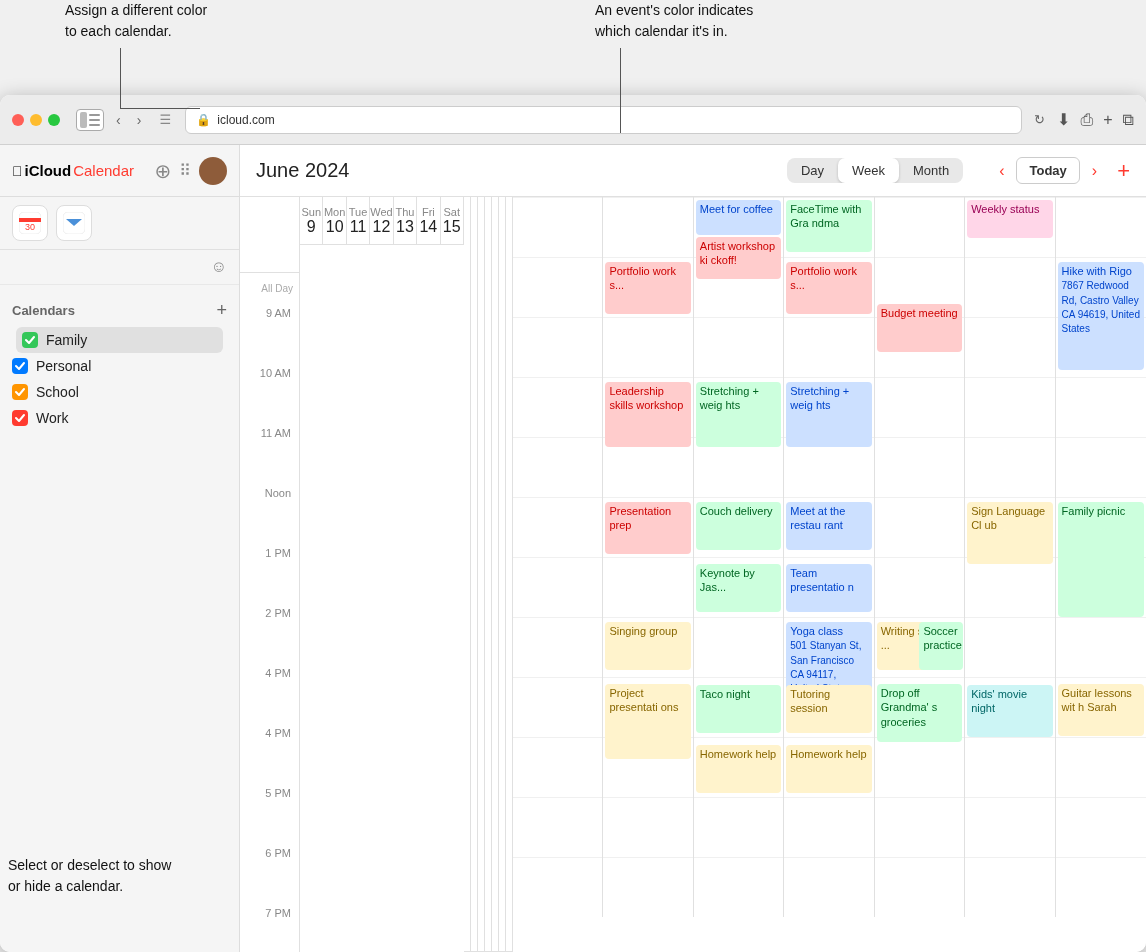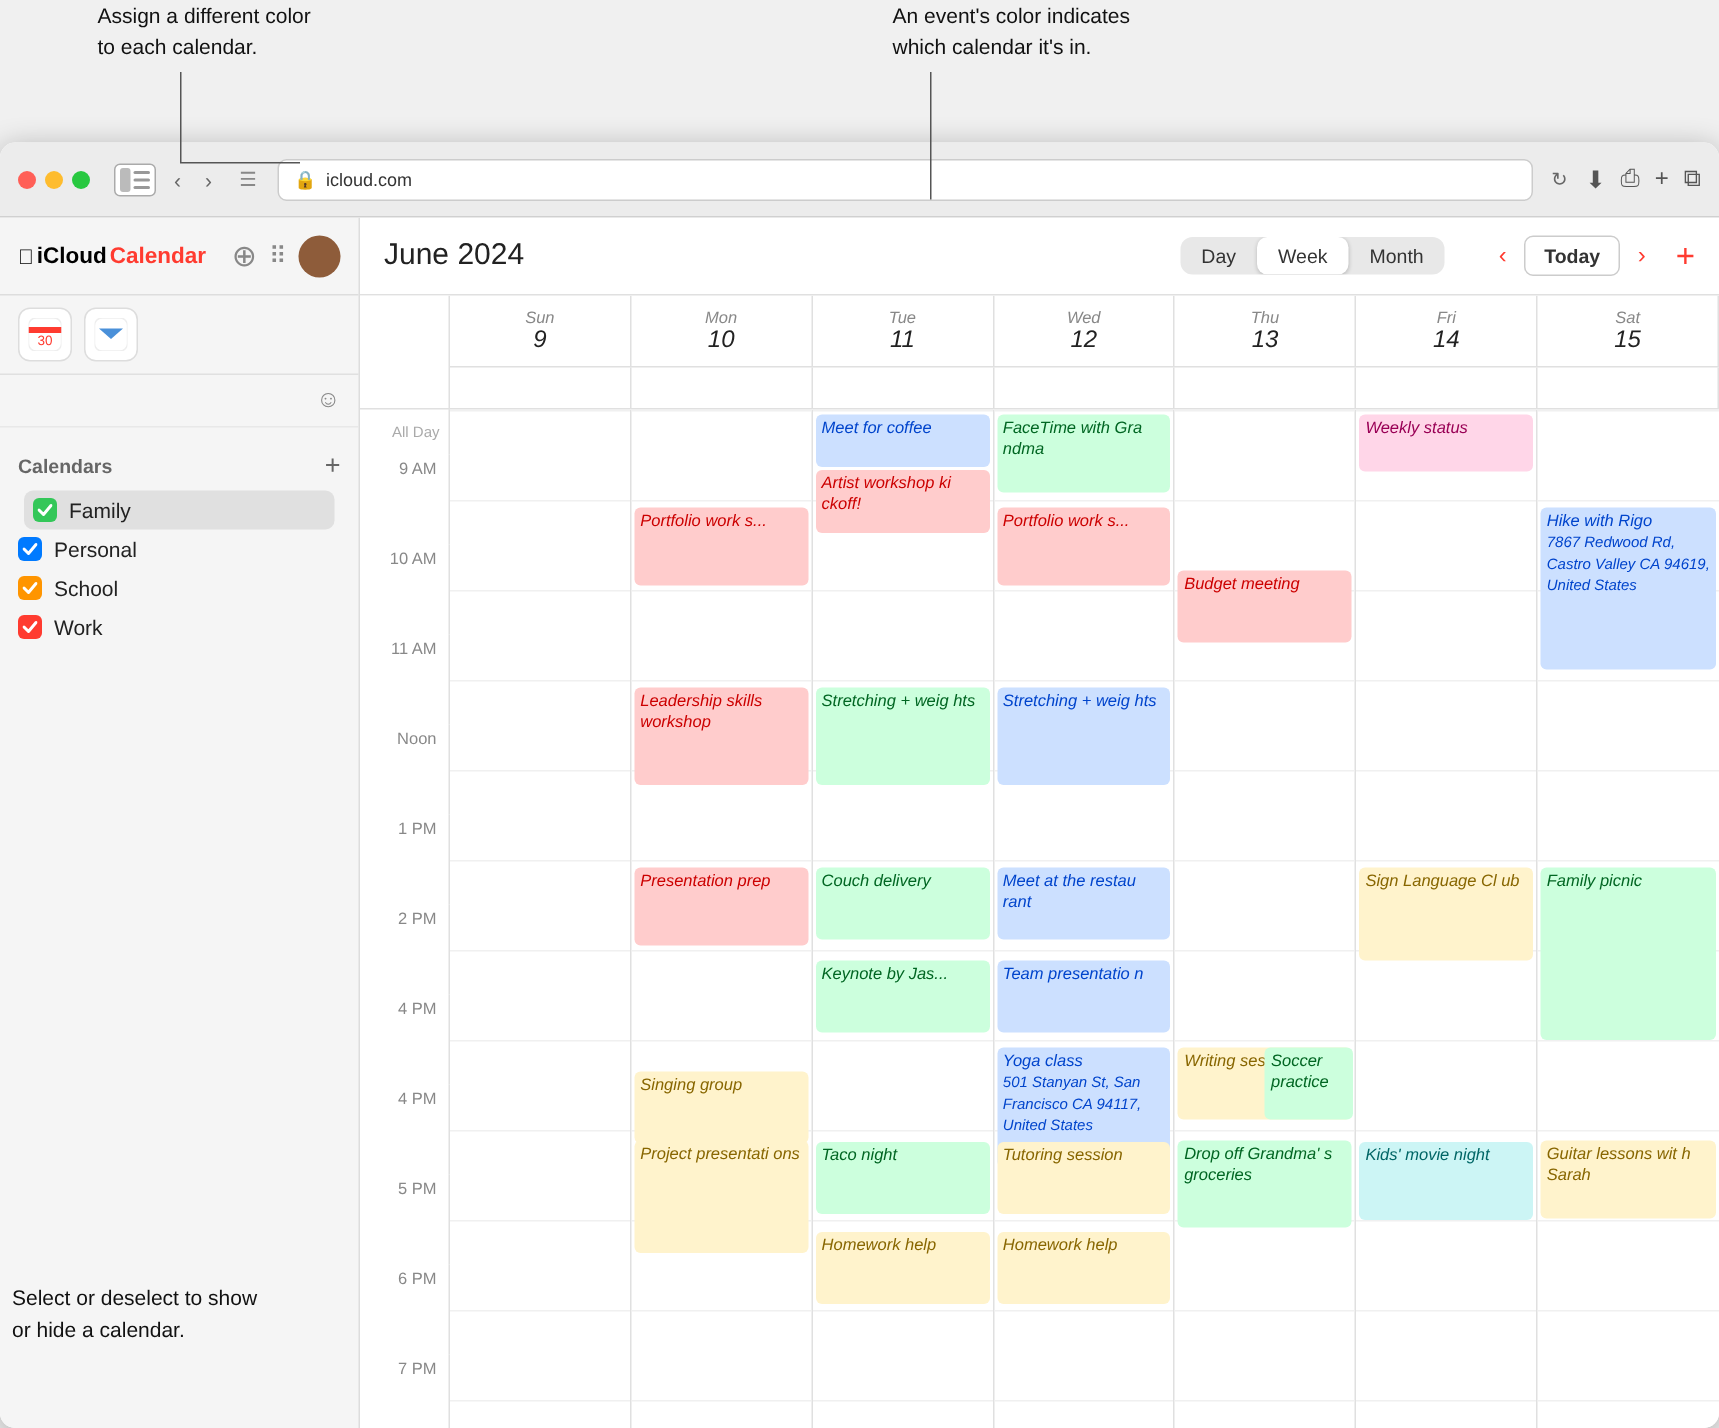--- a/index.html
+++ b/index.html
@@ -289,23 +289,22 @@
       padding-right: 8px;
       padding-top: 4px;
       font-size: 11px;
       color: #888;
       border-right: 1px solid #e0e0e0;
     }
 
     .days-area {
       flex: 1;
       display: flex;
-      flex-direction: column;
+      flex-direction: row;
       overflow: hidden;
-      font-style: italic;
     }
 
     .days-header {
       display: grid;
       grid-template-columns: repeat(7, 1fr);
       height: 48px;
       border-bottom: 1px solid #e0e0e0;
       flex-shrink: 0;
     }
 
@@ -468,21 +467,21 @@
   </div>
 
   <div class="app-area">
 
     <div class="sidebar">
 
       <div class="icloud-header-bar">
         <div style="display:flex;align-items:center;gap:2px;">
           <span style="font-size:14px;font-weight:700;color:#000;"> </span>
           <span style="font-size:15px;font-weight:700;color:#000;">iCloud</span>
-          <span style="font-size:15px;font-weight:700;color:#ff3b30;">Calendar</span>
+          <span style="font-size:15px;font-weight:400;color:#ff3b30;">Calendar</span>
         </div>
         <div style="display:flex;align-items:center;gap:8px;">
           <button style="background:none;border:none;cursor:pointer;font-size:20px;color:#888;">⊕</button>
           <button style="background:none;border:none;cursor:pointer;font-size:16px;color:#888;">⠿</button>
           <div style="width:28px;height:28px;border-radius:50%;background:#8e5c3a;overflow:hidden;"></div>
         </div>
       </div>
 
       <div class="app-icons">
         <div class="app-icon app-icon-calendar">
@@ -661,21 +660,21 @@
                 <div class="hour-line" style="top:540px;"></div>
                 <div class="hour-line" style="top:600px;"></div>
                 <div class="hour-line" style="top:660px;"></div>
 
                 <div class="event-block ev-red" style="top:65px;height:52px;">Portfolio work s...</div>
 
                 <div class="event-block ev-red" style="top:185px;height:65px;">Leadership skills workshop</div>
 
                 <div class="event-block ev-red" style="top:305px;height:52px;">Presentation prep</div>
 
-                <div class="event-block ev-yellow" style="top:425px;height:48px;margin-top:16px;">Singing group</div>
+                <div class="event-block ev-yellow" style="top:425px;height:48px;">Singing group</div>
 
                 <div class="event-block ev-yellow" style="top:487px;height:75px;">Project presentati ons</div>
               </div>
 
               <div class="day-column" style="height:720px;">
                 <div class="hour-line" style="top:0;"></div>
                 <div class="hour-line" style="top:60px;"></div>
                 <div class="hour-line" style="top:120px;"></div>
                 <div class="hour-line" style="top:180px;"></div>
                 <div class="hour-line" style="top:240px;"></div>

